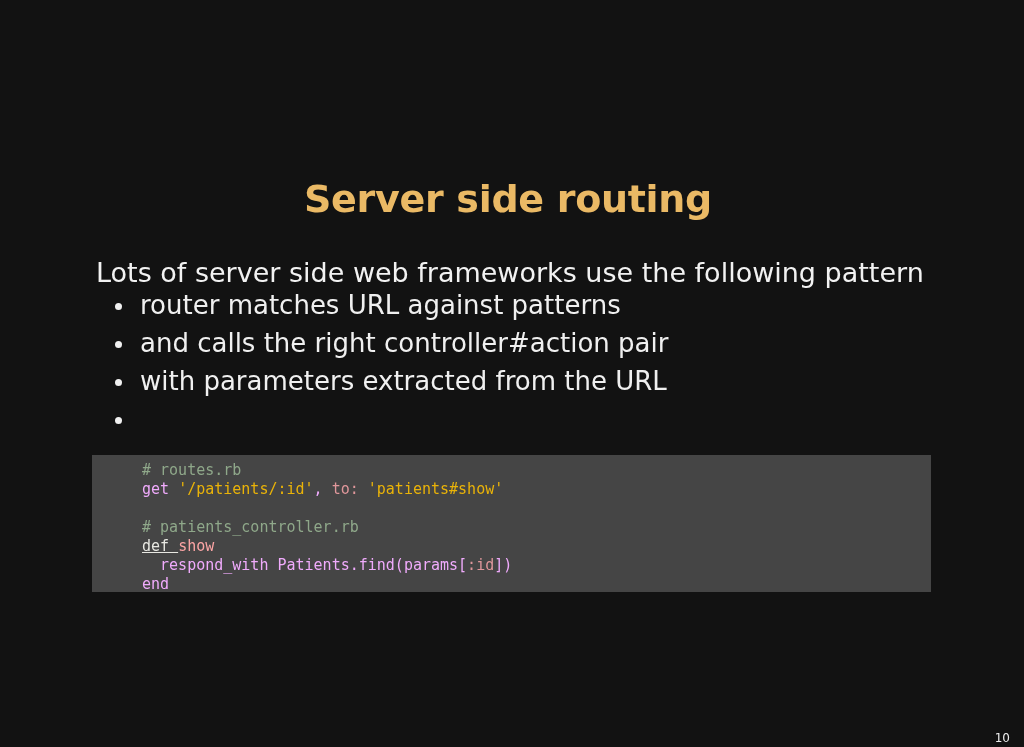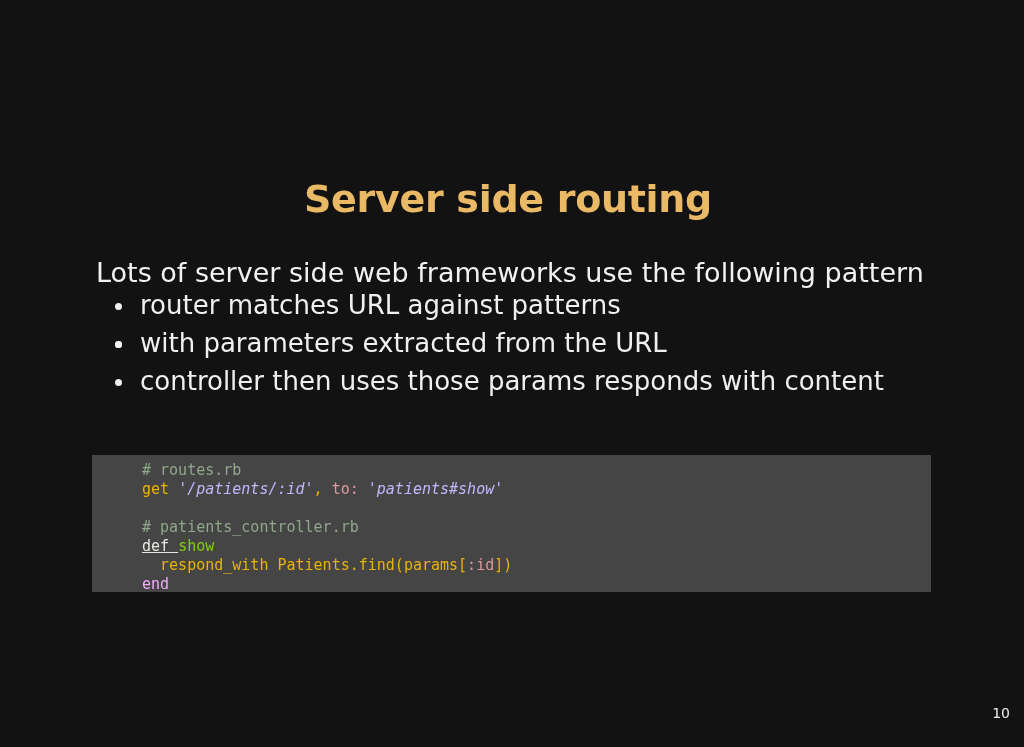--- a/index.html
+++ b/index.html
@@ -104,62 +104,62 @@
     color: #e6e6e6;
     white-space: pre;
     tab-size: 2;
   }
   .code-line {
     display: block;
     min-height: 19px;
     margin-left: 40px;
   }
   .tok-comment { color: #8fa88a; }
-  .tok-string  { color: #c4b5fd; font-style: italic; }
+  .tok-string  { color: #eab308; }
   .tok-symbol  { color: #e0979b; }
   .tok-keyword { color: #e8e8e2; text-decoration: underline; }
-  .tok-method  { color: #84cc16; }
-  .tok-plain   { color: #eab308; }
+  .tok-method  { color: #fca5a5; }
+  .tok-plain   { color: #f0abfc; }
   .tok-end     { color: #f0abfc; }
 
   
   .page-number {
     position: absolute;
     right: 14px;
-    bottom: 26px;
+    bottom: 2px;
     font-family: "DejaVu Sans", sans-serif;
-    font-size: 14px;
+    font-size: 12px;
     color: #ffffff;
     opacity: 0.92;
   }
 </style>
 </head>
 <body>
 
 <div class="slide">
 
   <h1 class="slide-title">Server side routing</h1>
 
   <p class="intro">Lots of server side web frameworks use the following pattern</p>
 
   <ul class="bullets">
     <li>
       <span class="dot"></span>
       <span>router matches URL against patterns</span>
     </li>
     <li>
       <span class="dot"></span>
+      <span>and calls the right controller#action pair</span>
     </li>
     <li>
       <span class="dot"></span>
       <span>with parameters extracted from the URL</span>
     </li>
     <li>
       <span class="dot"></span>
-      <span>controller then uses those params responds with content</span>
     </li>
   </ul>
 
   <div class="code-block">
     <pre><span class="code-line"><span class="tok-comment"># routes.rb</span>
 </span><span class="code-line"><span class="tok-plain">get </span><span class="tok-string">'/patients/:id'</span><span class="tok-plain">, </span><span class="tok-symbol">to:</span><span class="tok-plain"> </span><span class="tok-string">'patients#show'</span>
 </span><span class="code-line"><span class="tok-plain"></span>
 </span><span class="code-line"><span class="tok-comment"># patients_controller.rb</span>
 </span><span class="code-line"><span class="tok-keyword">def </span><span class="tok-method">show</span>
 </span><span class="code-line"><span class="tok-plain">  respond_with Patients.find(params[</span><span class="tok-symbol">:id</span><span class="tok-plain">])</span>

